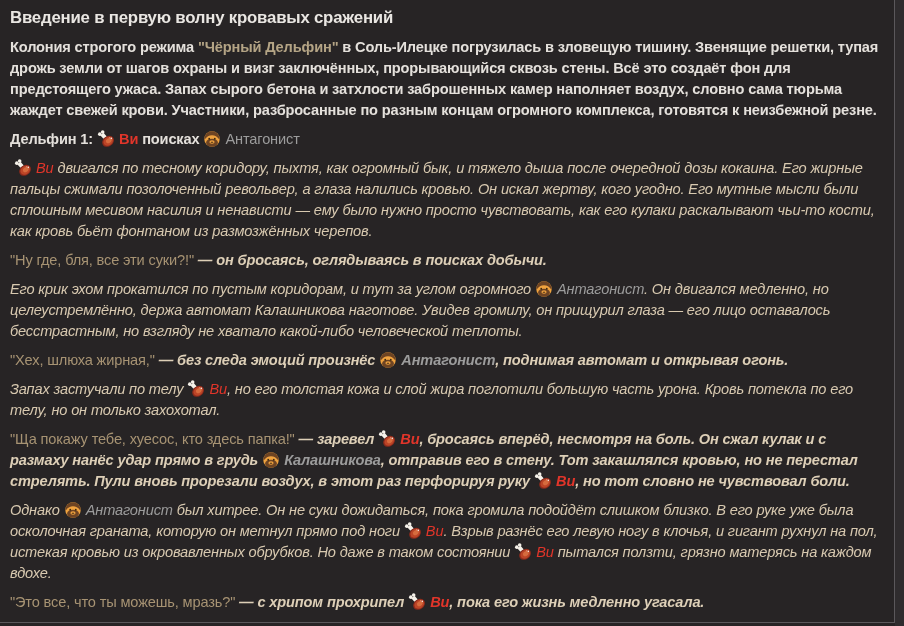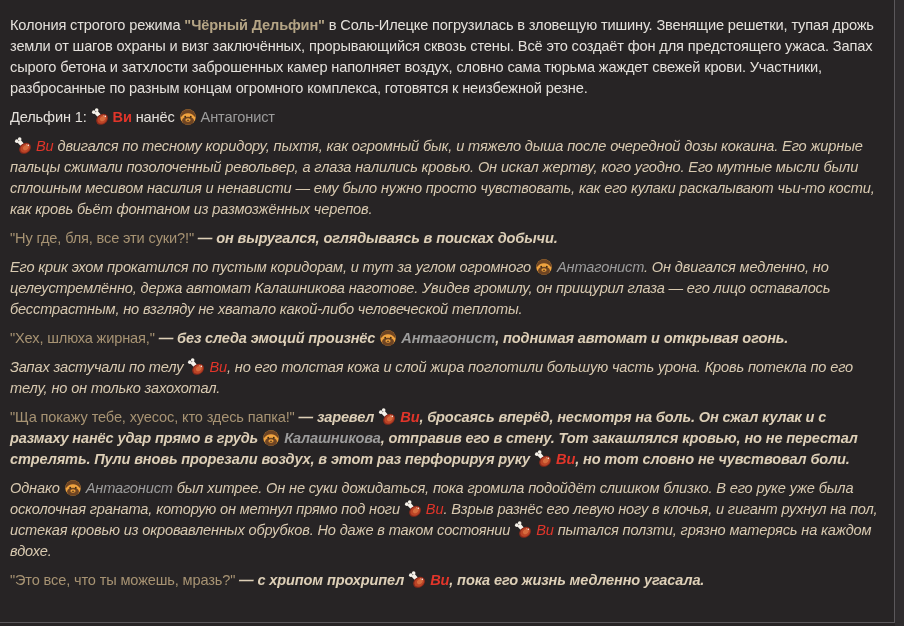--- a/index.html
+++ b/index.html
@@ -23,71 +23,72 @@
     position:absolute;top:0;right:0;width:9px;height:626px;
     background:var(--scrollbar-track);
   }
   h1.story-title{
     font-size:16.8px;line-height:22px;margin:0 0 8px 0;
     font-weight:700;color:var(--heading-text);letter-spacing:-0.2px;
   }
   p.para{margin:8px 0;}
   p.para-heading{font-weight:700;}
   
-  .r-b{font-weight:400;color:var(--bold-text);}
+  .r-b{font-weight:700;color:var(--bold-text);}
   .r-tan{color:var(--quote-text);font-weight:400;font-style:normal;}
   .r-tan-strong{color:var(--entity-quote-text);font-weight:600;font-style:normal;}
   .r-red-b{color:var(--vi-red);font-weight:700;}
   .r-gray{color:var(--antagonist-gray);font-weight:400;}
   .r-i{font-style:italic;color:var(--narration-text);}
   .r-red-i{font-style:italic;color:var(--vi-red);}
   .r-gray-i{font-style:italic;color:var(--antagonist-gray);}
   .r-bi{font-style:italic;font-weight:700;color:var(--dialogue-text);}
   .r-red-bi{font-style:italic;font-weight:700;color:var(--vi-red);}
   .r-gray-bi{font-style:italic;font-weight:700;color:var(--antagonist-gray);}
   .emoji{
     display:inline-block;width:18px;height:18px;vertical-align:-3.5px;margin:0 4px;
   }
   .emoji svg{display:block;width:100%;height:100%;}
 </style>
 </head>
 <body>
 
 <div class="panel">
+  <h1 class="story-title">Введение в первую волну кровавых сражений</h1>
   <div>
       <p class="para "><span class="r-b">Колония строгого режима </span><span class="r-tan-strong">"Чёрный Дельфин"</span><span class="r-b"> в Соль-Илецке погрузилась в зловещую тишину. Звенящие решетки, тупая дрожь земли от шагов охраны и визг заключённых, прорывающийся сквозь стены. Всё это создаёт фон для предстоящего ужаса. Запах сырого бетона и затхлости заброшенных камер наполняет воздух, словно сама тюрьма жаждет свежей крови. Участники, разбросанные по разным концам огромного комплекса, готовятся к неизбежной резне.</span></p>
       <p class="para para-heading"><span class="r-b">Дельфин 1:</span><span class="emoji"><svg viewBox="0 0 20 20" aria-hidden="true">
     <circle cx="3.1" cy="4.6" r="2" fill="#f5f1e9"></circle>
     <circle cx="6.3" cy="2.2" r="2" fill="#f5f1e9"></circle>
     <polygon points="3.6,5.9 7.3,3.0 10.8,7.2 7.2,9.8" fill="#f5f1e9"></polygon>
     <ellipse cx="12.3" cy="12.6" rx="7" ry="5.6" fill="#8e2a1b" transform="rotate(-37 12.3 12.6)"></ellipse>
     <ellipse cx="12.5" cy="12.4" rx="5.8" ry="4.5" fill="#bc4527" transform="rotate(-37 12.5 12.4)"></ellipse>
     <ellipse cx="13.1" cy="11.8" rx="3.4" ry="2.5" fill="#d66b3e" transform="rotate(-37 13.1 11.8)"></ellipse>
     <circle cx="15.9" cy="9.3" r="0.85" fill="#ffffff" opacity="0.9"></circle>
     <circle cx="14.2" cy="8.6" r="0.5" fill="#ffffff" opacity="0.8"></circle>
-  </svg></span><span class="r-red-b">Ви</span><span class="r-b"> нанёс</span><span class="emoji"><svg viewBox="0 0 20 20" aria-hidden="true">
+  </svg></span><span class="r-red-b">Ви</span><span class="r-b"> поисках</span><span class="emoji"><svg viewBox="0 0 20 20" aria-hidden="true">
     <circle cx="10" cy="10" r="8.6" fill="#f0a33f"></circle>
     <path d="M1.5,10 A8.5,8.5 0 0 1 18.5,10 L18.2,10.6 Q14.8,5.9 10,5.9 Q5.2,5.9 1.8,10.6 Z" fill="#6e4423"></path>
     <ellipse cx="10" cy="14.1" rx="6.6" ry="4.5" fill="#6e4423"></ellipse>
     <ellipse cx="10" cy="13.3" rx="2.9" ry="1.9" fill="#f0a33f"></ellipse>
     <rect x="8.5" y="13.1" width="3" height="1" rx="0.5" fill="#4a2f14"></rect>
     <circle cx="6.9" cy="9.7" r="1" fill="#3c2810"></circle>
     <circle cx="13.1" cy="9.7" r="1" fill="#3c2810"></circle>
   </svg></span><span class="r-gray">Антагонист</span></p>
       <p class="para "><span class="emoji"><svg viewBox="0 0 20 20" aria-hidden="true">
     <circle cx="3.1" cy="4.6" r="2" fill="#f5f1e9"></circle>
     <circle cx="6.3" cy="2.2" r="2" fill="#f5f1e9"></circle>
     <polygon points="3.6,5.9 7.3,3.0 10.8,7.2 7.2,9.8" fill="#f5f1e9"></polygon>
     <ellipse cx="12.3" cy="12.6" rx="7" ry="5.6" fill="#8e2a1b" transform="rotate(-37 12.3 12.6)"></ellipse>
     <ellipse cx="12.5" cy="12.4" rx="5.8" ry="4.5" fill="#bc4527" transform="rotate(-37 12.5 12.4)"></ellipse>
     <ellipse cx="13.1" cy="11.8" rx="3.4" ry="2.5" fill="#d66b3e" transform="rotate(-37 13.1 11.8)"></ellipse>
     <circle cx="15.9" cy="9.3" r="0.85" fill="#ffffff" opacity="0.9"></circle>
     <circle cx="14.2" cy="8.6" r="0.5" fill="#ffffff" opacity="0.8"></circle>
   </svg></span><span class="r-red-i">Ви</span><span class="r-i"> двигался по тесному коридору, пыхтя, как огромный бык, и тяжело дыша после очередной дозы кокаина. Его жирные пальцы сжимали позолоченный револьвер, а глаза налились кровью. Он искал жертву, кого угодно. Его мутные мысли были сплошным месивом насилия и ненависти — ему было нужно просто чувствовать, как его кулаки раскалывают чьи-то кости, как кровь бьёт фонтаном из размозжённых черепов.</span></p>
-      <p class="para "><span class="r-tan">"Ну где, бля, все эти суки?!"</span><span class="r-bi"> — он выругался, оглядываясь в поисках добычи.</span></p>
+      <p class="para "><span class="r-tan">"Ну где, бля, все эти суки?!"</span><span class="r-bi"> — он бросаясь, оглядываясь в поисках добычи.</span></p>
       <p class="para "><span class="r-i">Его крик эхом прокатился по пустым коридорам, и тут за углом огромного</span><span class="emoji"><svg viewBox="0 0 20 20" aria-hidden="true">
     <circle cx="10" cy="10" r="8.6" fill="#f0a33f"></circle>
     <path d="M1.5,10 A8.5,8.5 0 0 1 18.5,10 L18.2,10.6 Q14.8,5.9 10,5.9 Q5.2,5.9 1.8,10.6 Z" fill="#6e4423"></path>
     <ellipse cx="10" cy="14.1" rx="6.6" ry="4.5" fill="#6e4423"></ellipse>
     <ellipse cx="10" cy="13.3" rx="2.9" ry="1.9" fill="#f0a33f"></ellipse>
     <rect x="8.5" y="13.1" width="3" height="1" rx="0.5" fill="#4a2f14"></rect>
     <circle cx="6.9" cy="9.7" r="1" fill="#3c2810"></circle>
     <circle cx="13.1" cy="9.7" r="1" fill="#3c2810"></circle>
   </svg></span><span class="r-gray-i">Антагонист</span><span class="r-i">. Он двигался медленно, но целеустремлённо, держа автомат Калашникова наготове. Увидев громилу, он прищурил глаза — его лицо оставалось бесстрастным, но взгляду не хватало какой-либо человеческой теплоты.</span></p>
       <p class="para "><span class="r-tan">"Хех, шлюха жирная,"</span><span class="r-bi"> — без следа эмоций произнёс</span><span class="emoji"><svg viewBox="0 0 20 20" aria-hidden="true">

